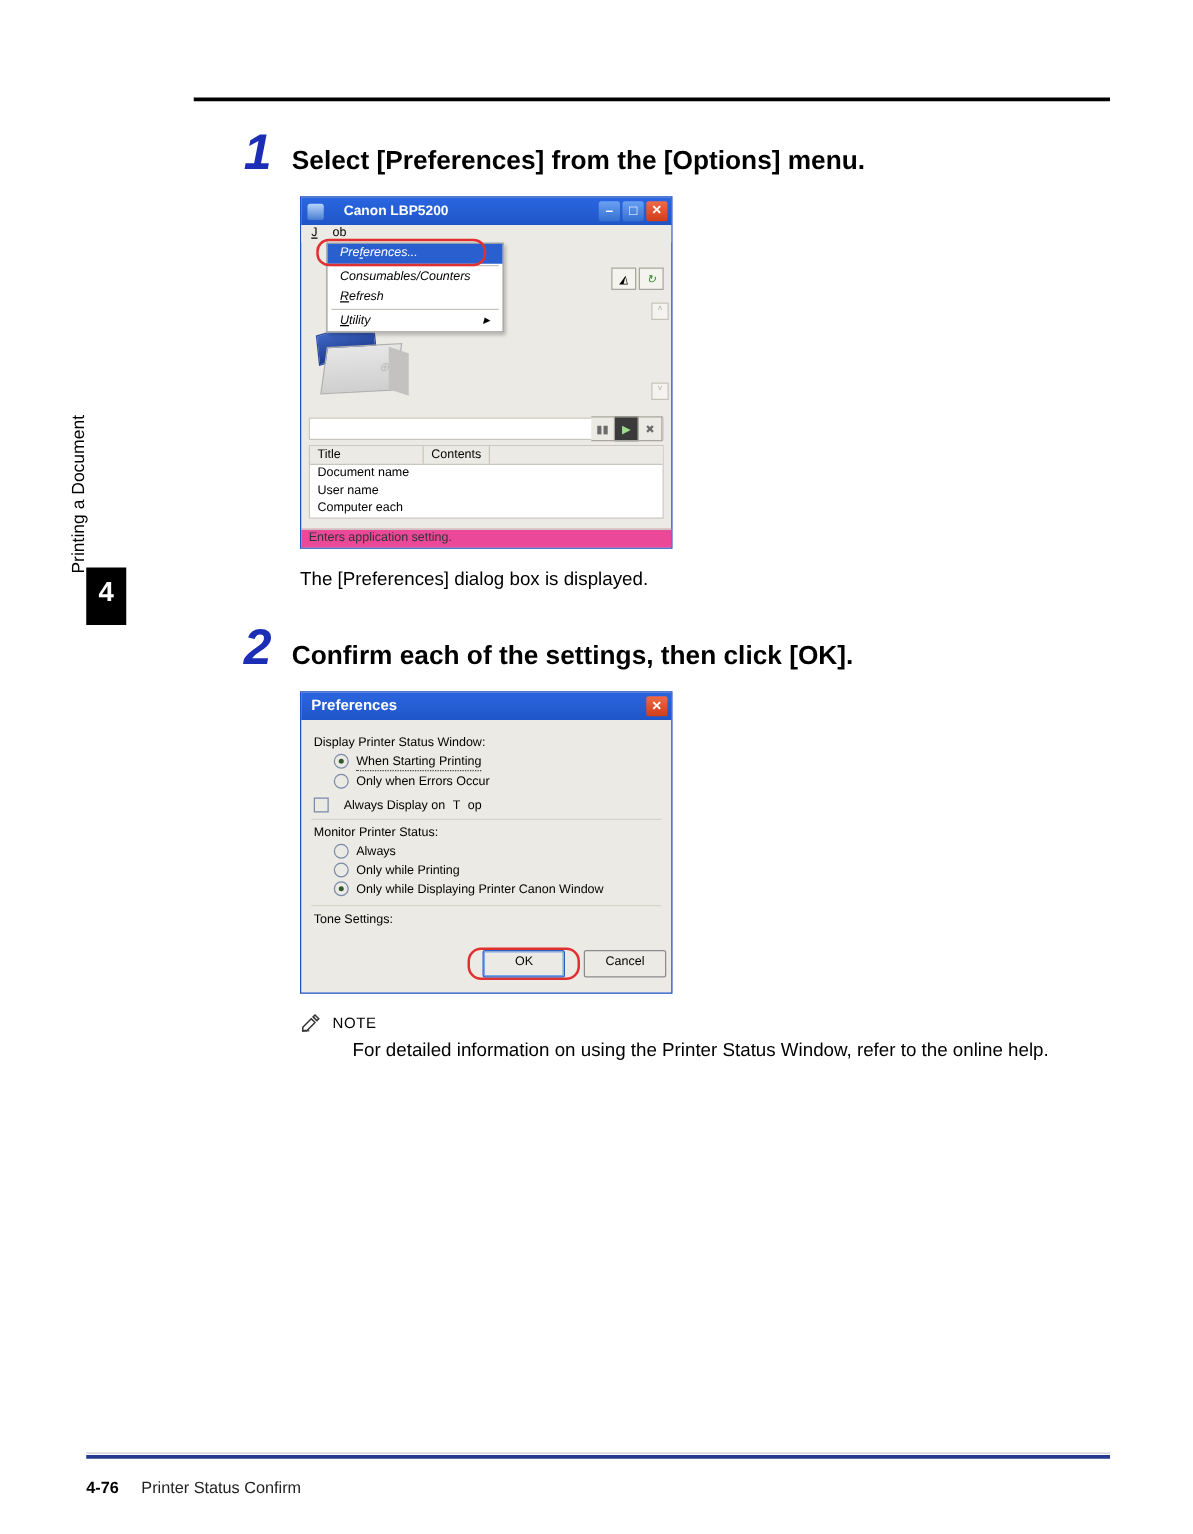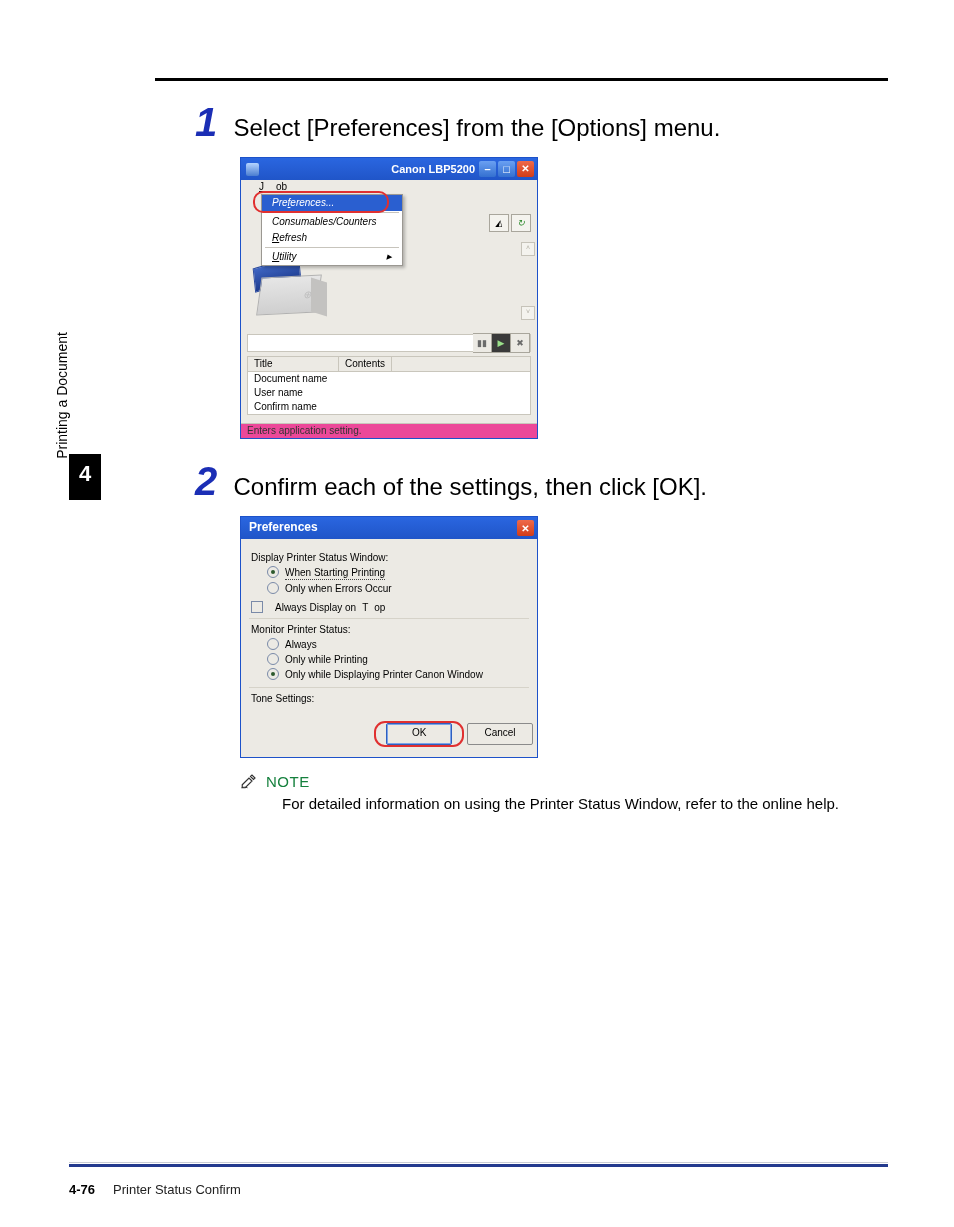--- a/index.html
+++ b/index.html
@@ -34,22 +34,22 @@
     color: #1b2eb5;
     font-family: Arial, Helvetica, sans-serif;
     font-size: 40px;
     font-weight: 700;
     font-style: italic;
     display: inline-block;
     width: 34px;
     vertical-align: baseline;
   }
   .step-title {
-    font-size: 24px;
-    font-weight: 400;
+    font-size: 21px;
+    font-weight: 700;
     display: inline;
   }
   .step-body {
     margin-left: 45px;
     margin-top: 12px;
   }
   .caption {
     font-size: 15px;
     margin-top: 16px;
     margin-bottom: 24px;
@@ -66,31 +66,30 @@
   }
   .ss1 .titlebar {
     height: 22px;
     background: linear-gradient(#2a66e0, #2055c8);
     color: #fff;
     display: flex;
     align-items: center;
     padding: 0 3px 0 5px;
     font-size: 11px;
     font-weight: 700;
-    gap: 4px;
-    text-align: right;
+    gap: 16px;
   }
   .ss1 .title-icon { width: 13px; height: 13px; background: linear-gradient(#b5d4ff,#4a7dd0); border-radius: 2px; }
   .ss1 .title-text { flex: 1; }
   .winbtn { display: flex; gap: 2px; }
   .winbtn span { width: 17px; height: 16px; border-radius: 2px; display: flex; align-items:center; justify-content:center; font-weight:700;}
   .winbtn .min { background: linear-gradient(#6aa0f2,#3470d0); color:#fff;}
   .winbtn .max { background: linear-gradient(#6aa0f2,#3470d0); color:#fff;}
   .winbtn .close { background: linear-gradient(#ef6a4a,#d23c18); color:#fff; font-size:10px;}
-  .ss1 .menubar { background: #eceae4; padding: 2px 18px; color: #000; font-size: 10px; }
+  .ss1 .menubar { background: #eceae4; padding: 2px 8px; color: #000; font-size: 10px; }
   .ss1 .menubar span { margin-right: 12px; }
   .ss1 .u { text-decoration: underline; }
   .ss1 .workarea { position: relative; height: 140px; font-style: italic; }
   .ss1 .dropdown {
     position: absolute;
     left: 20px;
     top: 0;
     width: 140px;
     background: #fff;
     border: 1px solid #9b9892;
@@ -148,21 +147,21 @@
   .ss2 .sep { border-top:1px solid #d6d3c9; margin: 4px -2px; }
   .ss2 .buttons { text-align: right; padding: 6px 4px 10px; }
   .ss2 .btn { display:inline-block; width:64px; height:20px; border:1px solid #8b8b8b; background:#eceae4; font-size:10px; text-align:center; line-height:18px; border-radius:2px; }
   .ss2 .btn.ok { border:1px solid #2f5fbf; box-shadow: 0 0 0 1px #7aa3e8 inset; }
   .ss2 .red-ring2 { display:inline-block; padding:0 10px; border:2px solid #e03030; border-radius:11px; }
 
   
   .note-block { margin-left: 0px; margin-top: 14px; }
   .note-head { display:flex; align-items:center; gap: 8px; }
   .note-icon { width:18px; height:18px; }
-  .note-label { color: #15803d; font-size: 15px; letter-spacing: 0.5px; }
+  .note-label { color: #000000; font-size: 12px; letter-spacing: 0.5px; }
   .note-text { font-size: 15px; margin-left: 42px; margin-top: 4px; line-height: 1.35; }
 
   
   .sidebar-tab {
     position: absolute;
     left: 69px;
     top: 454px;
     width: 32px;
     background: #000;
     color: #fff;
@@ -267,26 +266,27 @@
             <div>Title</div>
             <div>Contents</div>
           </div>
           <div class="row">
               <div>Document name</div>
             </div>
           <div class="row">
               <div>User name</div>
             </div>
           <div class="row">
-              <div>Confirm name</div>
+              <div>Computer each</div>
             </div>
         </div>
         <div class="status">Enters application setting.</div>
       </div>
 
+      <div class="caption">The [Preferences] dialog box is displayed.</div>
     </div>
   </div>
 
   <div class="step">
     <span class="step-num">2</span>
     <span class="step-title">Confirm each of the settings, then click [OK].</span>
     <div class="step-body">
 
       <div class="ss2">
         <div class="titlebar">

